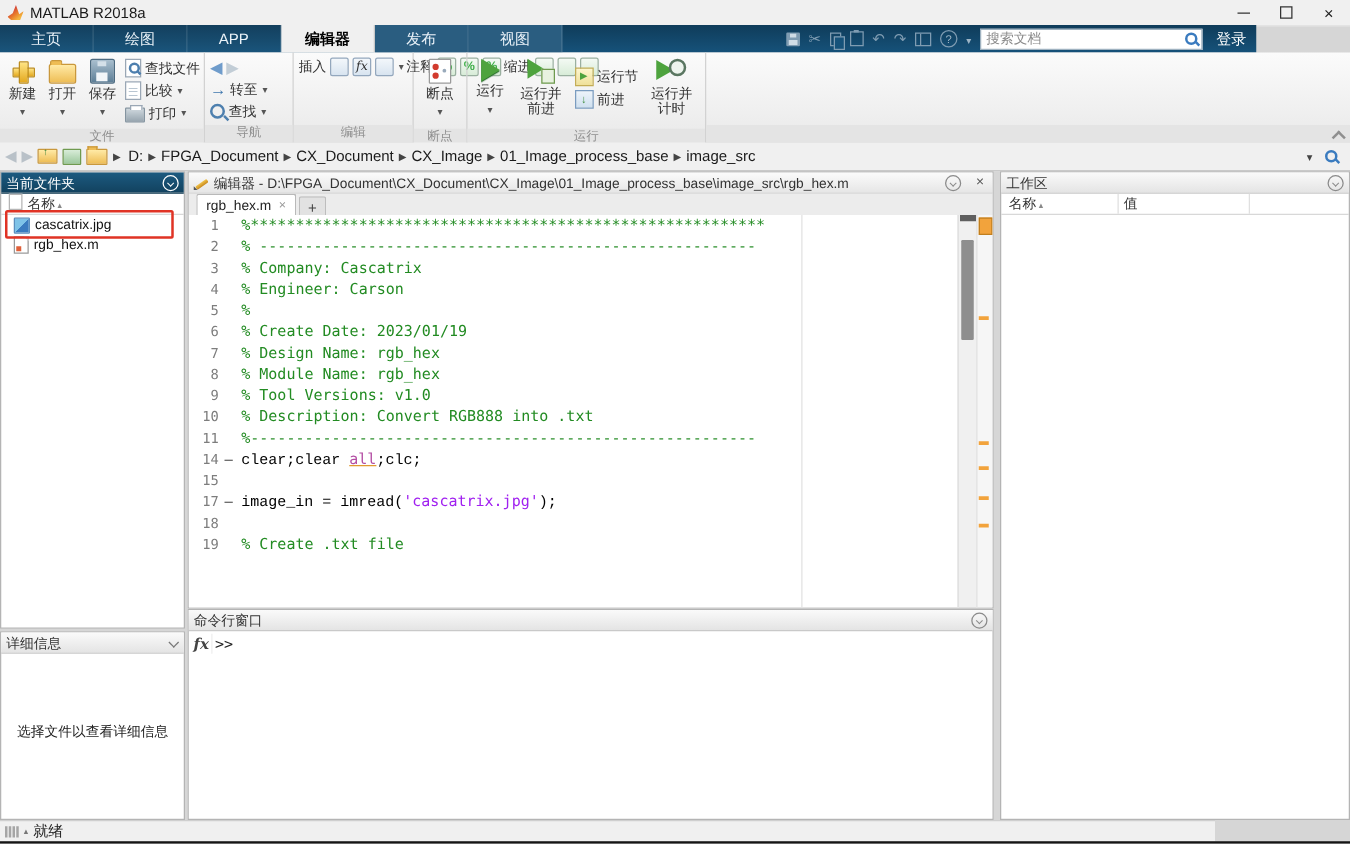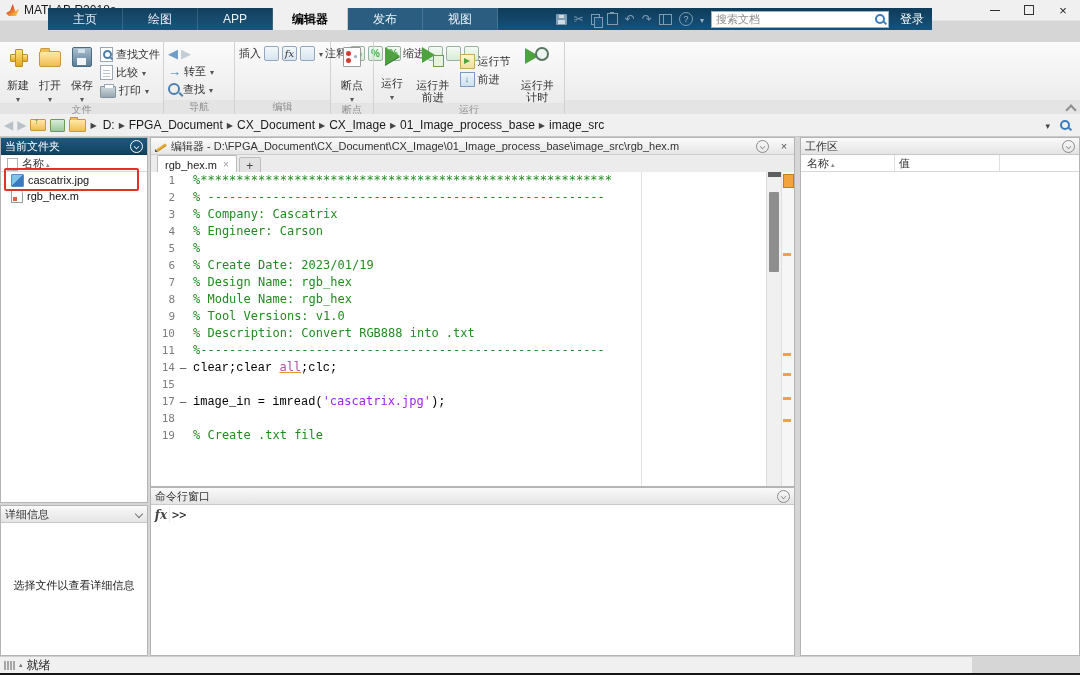--- a/index.html
+++ b/index.html
@@ -16,22 +16,22 @@
     background:linear-gradient(140deg,#d5453a 30%,#e87b2a 55%,#f4b53f 80%);
     clip-path:polygon(0 78%,32% 55%,52% 0,72% 62%,100% 40%,78% 100%,22% 100%);}
   #titlebar .t-text{font-size:12px;color:#1a1a1a;}
   .wctrls{margin-left:auto;display:flex;height:20px;}
   .wctrl{width:34px;height:20px;display:flex;align-items:center;justify-content:center;cursor:default;}
   .ic-min{width:10px;height:1px;background:#333;display:inline-block;}
   .ic-restore{width:8px;height:8px;border:1px solid #333;position:relative;display:inline-block;background:#f0f0f0;}
   .ic-restore::before{content:"";position:absolute;left:2px;top:-3px;width:8px;height:8px;border:1px solid #333;z-index:-1;}
   .ic-close{font-size:13px;color:#222;line-height:1;}
   
-  #tabrow{position:absolute;left:0;top:8px;width:884px;height:22px;
-    background:linear-gradient(#0f3c5a,#16527a);display:flex;align-items:stretch;margin-left:48px;}
+  #tabrow{position:absolute;left:0;top:20px;width:1005px;height:22px;
+    background:linear-gradient(#0f3c5a,#16527a);display:flex;align-items:stretch;}
   .rtab{width:74px;display:flex;align-items:center;justify-content:center;color:#eaf2f8;
     font-size:12px;border-right:1px solid rgba(255,255,255,.14);cursor:default;background:rgba(255,255,255,.02);}
   .rtab.light{background:#2a5d80;}
   .rtab.active{background:#f0f0f0;color:#000000;font-weight:bold;border-right:1px solid #c8c8c8;}
   .qat{margin-left:auto;display:flex;align-items:center;gap:7px;padding-right:8px;}
   .qicon{color:#7f9cb2;font-size:12px;line-height:1;display:inline-block;}
   .qi-save{width:11px;height:11px;background:#7f9cb2;border-radius:1px;position:relative;}
   .qi-save::before{content:"";position:absolute;left:2px;bottom:1px;width:7px;height:4px;background:#cfdce6;}
   .qi-save::after{content:"";position:absolute;left:3px;top:1px;width:5px;height:3px;background:#cfdce6;}
   .qi-copy{width:7px;height:9px;border:1px solid #7f9cb2;position:relative;}
@@ -48,21 +48,21 @@
   .i-magblue{position:absolute;right:4px;width:6px;height:6px;border:2px solid #3a7bbf;border-radius:50%;}
   .i-magblue::after{content:"";position:absolute;right:-3px;bottom:-3px;width:2px;height:4px;background:#3a7bbf;transform:rotate(-45deg);}
   .signin{color:#fff;font-size:12px;margin-left:4px;}
   
   #ribbon{position:absolute;left:0;top:42px;width:1080px;height:72px;
     background:linear-gradient(#fbfbfb,#e9e9e9);border-bottom:1px solid #c6c6c6;display:flex;}
   .rgroup{height:72px;border-right:1px solid #d2d2d2;display:flex;flex-direction:column;flex:none;}
   .rg-content{flex:1;display:flex;align-items:flex-start;padding:3px 4px 0 4px;gap:4px;}
   .rg-label{height:14px;text-align:center;font-size:10px;color:#8f8f8f;background:#e4e4e4;line-height:14px;}
   .bigbtn{display:flex;flex-direction:column;align-items:center;justify-content:flex-start;height:54px;padding:2px 3px;cursor:default;}
-  .bigbtn .bb-label{font-size:11px;color:#333;white-space:nowrap;text-align:center;line-height:12px;margin-top:12px;}
+  .bigbtn .bb-label{font-size:11px;color:#333;white-space:nowrap;text-align:center;line-height:12px;margin-top:2px;}
   .bb-dd::after{content:"▾";font-size:8px;color:#555;}
   .smallcol{display:flex;flex-direction:column;gap:2px;padding-top:1px;}
   .smallbtn{display:flex;align-items:center;gap:3px;height:16px;font-size:11px;color:#333;cursor:default;white-space:nowrap;}
   .sdd::after{content:"▾";font-size:8px;color:#555;margin-left:1px;}
   
   .icn{display:inline-block;position:relative;flex:none;}
   .i-plus{width:20px;height:20px;}
   .i-plus::before{content:"";position:absolute;left:2px;top:7px;width:16px;height:6px;background:linear-gradient(#ffe482,#e3a81f);border:1px solid #bd8d1d;border-radius:1px;}
   .i-plus::after{content:"";position:absolute;left:7px;top:2px;width:6px;height:16px;background:linear-gradient(#ffe482,#e3a81f);border:1px solid #bd8d1d;border-radius:1px;}
   .i-folder{width:20px;height:14px;background:linear-gradient(#ffeaa6,#eebd55);border:1px solid #c9983c;border-radius:2px;margin-top:4px;}
@@ -120,21 +120,21 @@
     display:flex;align-items:center;padding:0 4px;font-size:11px;color:#333;}
   .phead.blue{background:linear-gradient(#1c5a80,#12425f);color:#fff;border-bottom-color:#0e3850;}
   .pmenu{margin-left:auto;width:11px;height:11px;border:1px solid #8a8a8a;border-radius:50%;position:relative;flex:none;}
   .pmenu::after{content:"";position:absolute;left:2.5px;top:3px;width:4px;height:4px;border-left:1.5px solid #8a8a8a;border-bottom:1.5px solid #8a8a8a;transform:rotate(-45deg) scale(.8);}
   .pmenu.white{border-color:#fff;}
   .pmenu.white::after{border-color:#fff;}
   .pclose{width:12px;margin-left:5px;color:#555;font-size:11px;text-align:center;line-height:1;}
   .pclose::after{content:"×";}
   
   #cf{left:0;top:137px;width:148px;height:366px;}
-  .colhead{height:16px;border-bottom:1px solid #d8d8d8;display:flex;align-items:flex-end;font-size:11px;color:#333;padding:0 4px;gap:4px;font-family:Liberation Serif, serif;}
+  .colhead{height:16px;border-bottom:1px solid #d8d8d8;display:flex;align-items:flex-start;font-size:11px;color:#333;padding:0 4px;gap:4px;font-family:Liberation Serif, serif;}
   .colhead .sort::after{content:"▴";font-size:7px;color:#888;margin-left:2px;}
   .i-blank{width:9px;height:11px;background:#fff;border:1px solid #b5b5b5;margin-left:2px;}
   .filerow{height:16px;display:flex;align-items:center;gap:4px;padding-left:10px;font-size:11px;color:#111;position:relative;}
   .i-img{width:11px;height:11px;background:linear-gradient(135deg,#7ec3e8 50%,#3a7bbf 50%);border:1px solid #5a8fbe;border-radius:1px;}
   .i-mfile{width:10px;height:12px;background:#fff;border:1px solid #9a9a9a;position:relative;}
   .i-mfile::before{content:"";position:absolute;right:-1px;top:-1px;border-left:4px solid transparent;border-top:4px solid #d6d6d6;}
   .i-mfile::after{content:"";position:absolute;left:1px;bottom:1px;width:4px;height:4px;background:#e0603a;}
   #red-annot{position:absolute;left:3px;top:30px;width:131px;height:19px;border:2px solid #e03325;border-radius:2px;pointer-events:none;z-index:5;}
   
   #details{left:0;top:505px;width:148px;height:151px;}

